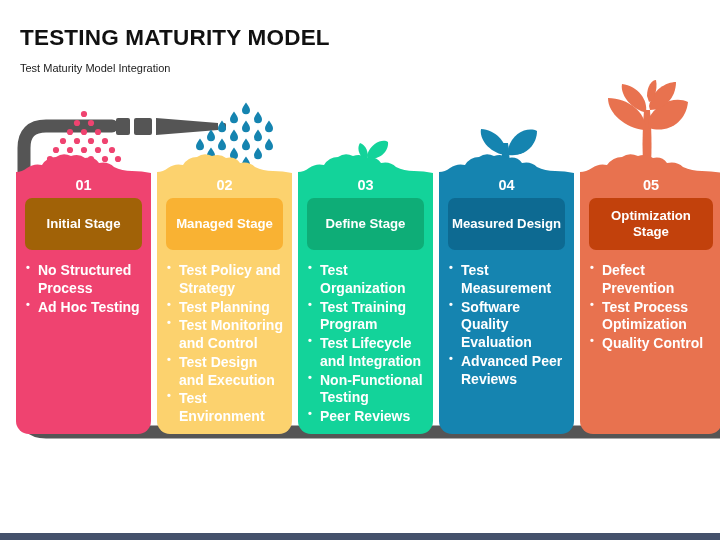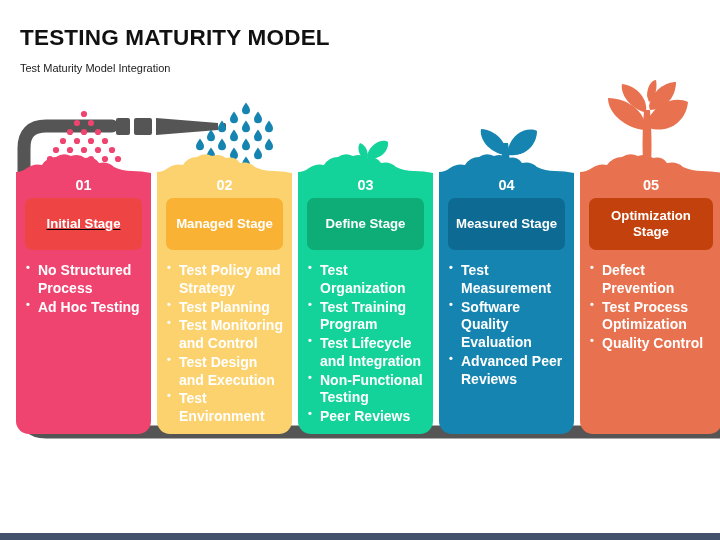--- a/index.html
+++ b/index.html
@@ -112,21 +112,21 @@
             <circle cx="41" cy="51" r="3.1"></circle>
             <circle cx="55" cy="51" r="3.1"></circle>
             <circle cx="69" cy="51" r="3.1"></circle>
             <circle cx="82" cy="51" r="3.1"></circle>
         </g>
       </svg>
       <svg class="mound" viewBox="0 0 135 26" preserveAspectRatio="none">
         <path d="M0 26 L0 20 Q6 20 11 16 Q18 11 26 13 Q31 5 40 5 Q47 0 55 4 Q63 1 69 6 Q78 4 83 11 Q92 9 98 15 Q106 19 116 19 Q126 19 135 21 L135 26 Z" fill="#ef4370"></path>
       </svg>
       <div class="num">01</div>
-      <div class="badge" style="background: #ef4444; text-decoration: underline;">
+      <div class="badge" style="background: #a16207;">
         <span class="badge-label">Initial Stage</span>
       </div>
       <ul class="bullets">
         <li>No Structured Process</li>
         <li>Ad Hoc Testing</li>
       </ul>
     </div>
 
     <div class="stage" id="st1" style="background: rgb(252, 210, 110);">
 
@@ -201,21 +201,21 @@
           <path d="M40 58 C 37 46 36 36 38 24 L 43 24 C 45 37 45 47 44 58 Z"></path>
           <path d="M43 30 C 48 12 64 8 72 12 C 72 26 60 38 44 36 Z"></path>
           <path d="M39 36 C 24 33 14 20 16 10 C 30 11 42 22 41 36 Z"></path>
         </g>
       </svg>
       <svg class="mound" viewBox="0 0 135 26" preserveAspectRatio="none">
         <path d="M0 26 L0 20 Q6 20 11 16 Q18 11 26 13 Q31 5 40 5 Q47 0 55 4 Q63 1 69 6 Q78 4 83 11 Q92 9 98 15 Q106 19 116 19 Q126 19 135 21 L135 26 Z" fill="#1584b0"></path>
       </svg>
       <div class="num">04</div>
       <div class="badge" style="background: rgb(13, 106, 146);">
-        <span class="badge-label">Measured Stage</span>
+        <span class="badge-label">Measured Design</span>
       </div>
       <ul class="bullets">
         <li>Test Measurement</li>
         <li>Software Quality Evaluation</li>
         <li>Advanced Peer Reviews</li>
       </ul>
     </div>
 
     <div class="stage" id="st4" style="background: rgb(232, 114, 79);">
       <svg class="deco" width="106" height="100" viewBox="0 0 106 100" style="bottom:100%;margin-bottom:-4px;left:47%;">

